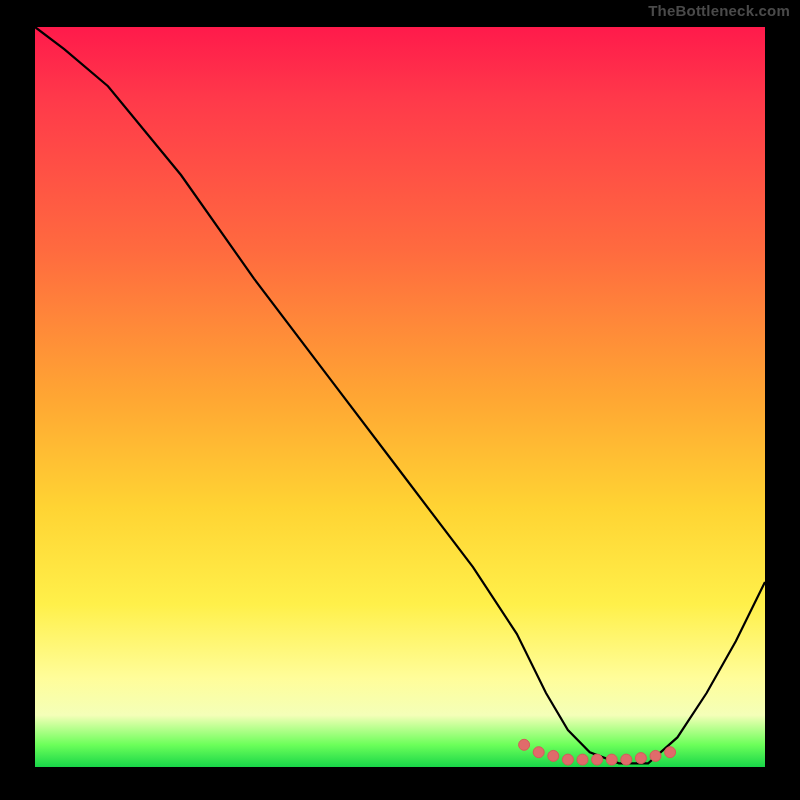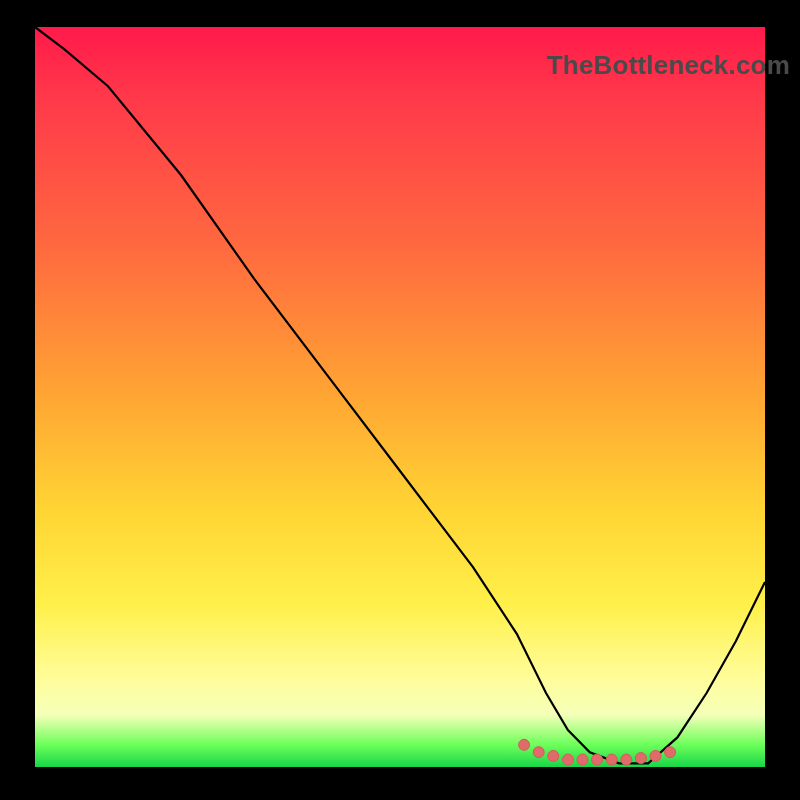--- a/index.html
+++ b/index.html
@@ -14,25 +14,24 @@
   .container {
     position: relative;
     width: 800px;
     height: 800px;
   }
   .watermark {
     position: absolute;
     top: 2px;
     right: 10px;
     color: #4a4a4a;
-    font-size: 26px;
+    font-size: 15px;
     font-weight: 600;
     letter-spacing: 0.2px;
     z-index: 50;
-    margin-top: 48px;
   }
   .plot-frame {
     position: absolute;
     left: 35px;
     top: 27px;
     width: 730px;
     height: 740px;
     background: #000;
   }
   .plot-area {

